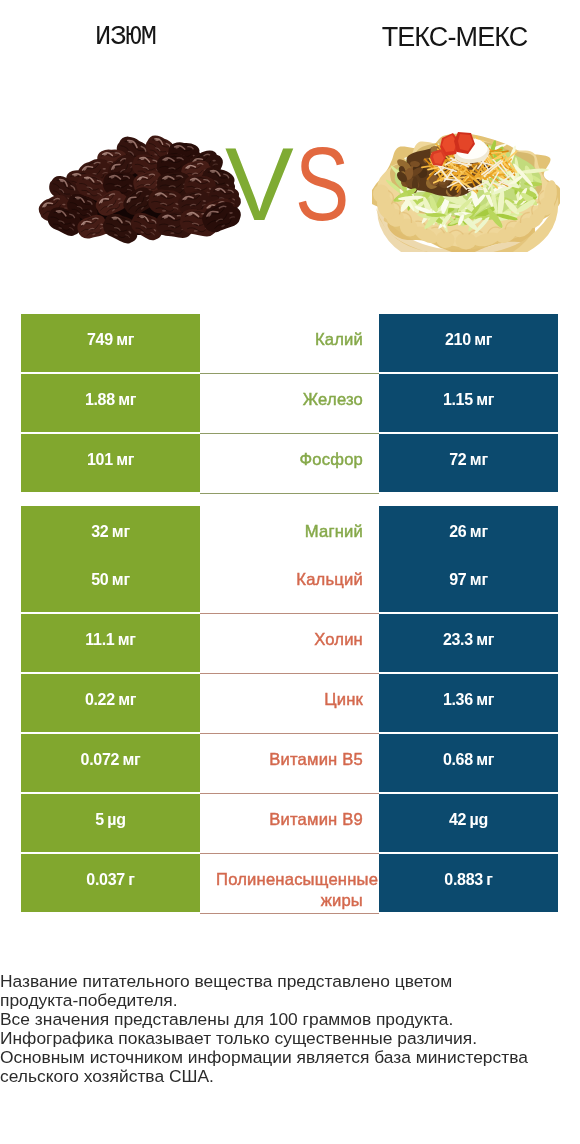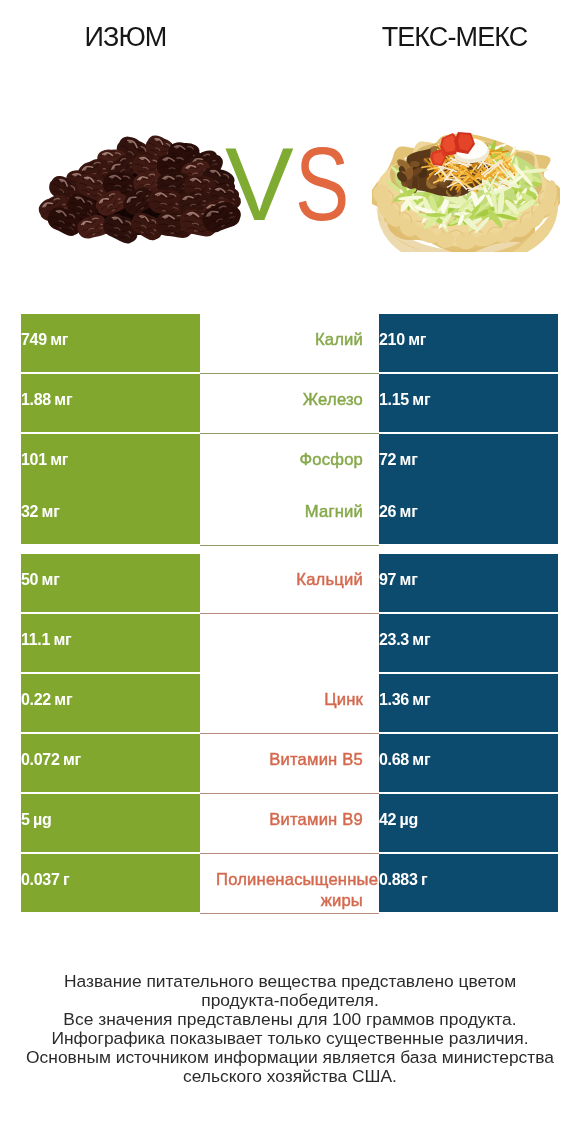--- a/index.html
+++ b/index.html
@@ -12,55 +12,55 @@
   }
   .page { position:relative; width:580px; height:1144px; background:#fff; }
 
   
   .heading {
     position:absolute; top:23px;
     font-size:27px; font-weight:400; color:#161616;
     text-transform:uppercase; letter-spacing:-0.9px;
     text-align:center; line-height:28px; white-space:nowrap;
   }
-  .heading.left  { left:0;   width:251px; }
+  .heading.left  { left:0;   width:251px;font-family:Liberation Mono, monospace; }
   .heading.right { left:329px; width:251px; }
 
   
   .food { position:absolute; display:block; }
   #raisins-wrap { left:40px;  top:137px; }
   #texmex-wrap  { left:372px; top:132px; }
   .food-wrap { position:absolute; }
 
   .vs { position:absolute; left:225px; top:142px; height:86px;
         font-size:103px; line-height:86px; font-weight:400; white-space:nowrap; }
   .vs span { display:inline-block; }
   .vs .v { color:#7fab33; }
   .vs .s { color:#e2683f; transform:scaleX(0.79); transform-origin:left center; margin-left:1px; }
 
   
   .table { position:absolute; left:21px; top:314px; width:537px; height:598px; }
   .row { position:absolute; left:0; width:537px; height:60px; }
   .cell { position:absolute; top:0; width:179px; box-sizing:border-box; }
   .cell.left  { left:0;   height:58px; background:#81a72e; color:#ffffff; }
   .cell.right { left:358px; height:58px; background:#0c4a6e; color:#ffffff; }
-  .cell.left, .cell.right { display:flex; align-items:center; justify-content:flex-start;
+  .cell.left, .cell.right { display:flex; align-items:center; justify-content:center;
                             text-align:center; padding-bottom:6px; }
   .cell.mid   { left:179px; height:60px; background:#ffffff; font-size:16.6px; font-weight:400;
                 -webkit-text-stroke:0.45px currentColor;
                 display:block; text-align:right; line-height:20.5px; letter-spacing:0.2px;
                 overflow:hidden; padding:16.0px 16px 0; }
   .cell.mid.green { color:#86a94a; border-bottom:1px solid #909c67; }
   .cell.mid.red   { color:#d4694e; border-bottom:1px solid #bb8d7e; }
   .val  { font-size:16px; font-weight:700; letter-spacing:-0.3px; }
   .unit { font-size:16px; font-weight:700; letter-spacing:-0.3px; margin-left:3.4px; }
 
   
   .footer { position:absolute; left:0; top:972px; width:580px;
-            text-align:center; font-size:17.4px; line-height:19.1px; color:#2b2b2b; }
+            text-align:left; font-size:17.4px; line-height:19.1px; color:#2b2b2b; }
 </style>
 </head>
 <body>
 
 <div class="page">
 
   <div class="heading left">Изюм</div>
   <div class="heading right">Текс-мекс</div>
 
   <div class="food-wrap" id="raisins-wrap">
@@ -635,21 +635,21 @@
         <div class="cell left">
           <span class="val">101</span>
           <span class="unit">мг</span>
         </div>
         <div class="cell mid green"><span>Фосфор</span></div>
         <div class="cell right">
           <span class="val">72</span>
           <span class="unit">мг</span>
         </div>
       </div>
-      <div class="row" style="top: 172px;">
+      <div class="row" style="top: 192px;">
         <div class="cell left">
           <span class="val">32</span>
           <span class="unit">мг</span>
         </div>
         <div class="cell mid green"><span>Магний</span></div>
         <div class="cell right">
           <span class="val">26</span>
           <span class="unit">мг</span>
         </div>
       </div>
@@ -662,20 +662,21 @@
         <div class="cell right">
           <span class="val">97</span>
           <span class="unit">мг</span>
         </div>
       </div>
       <div class="row" style="top: 300px;">
         <div class="cell left">
           <span class="val">11.1</span>
           <span class="unit">мг</span>
         </div>
+        <div class="cell mid red"><span>Холин</span></div>
         <div class="cell right">
           <span class="val">23.3</span>
           <span class="unit">мг</span>
         </div>
       </div>
       <div class="row" style="top: 360px;">
         <div class="cell left">
           <span class="val">0.22</span>
           <span class="unit">мг</span>
         </div>

